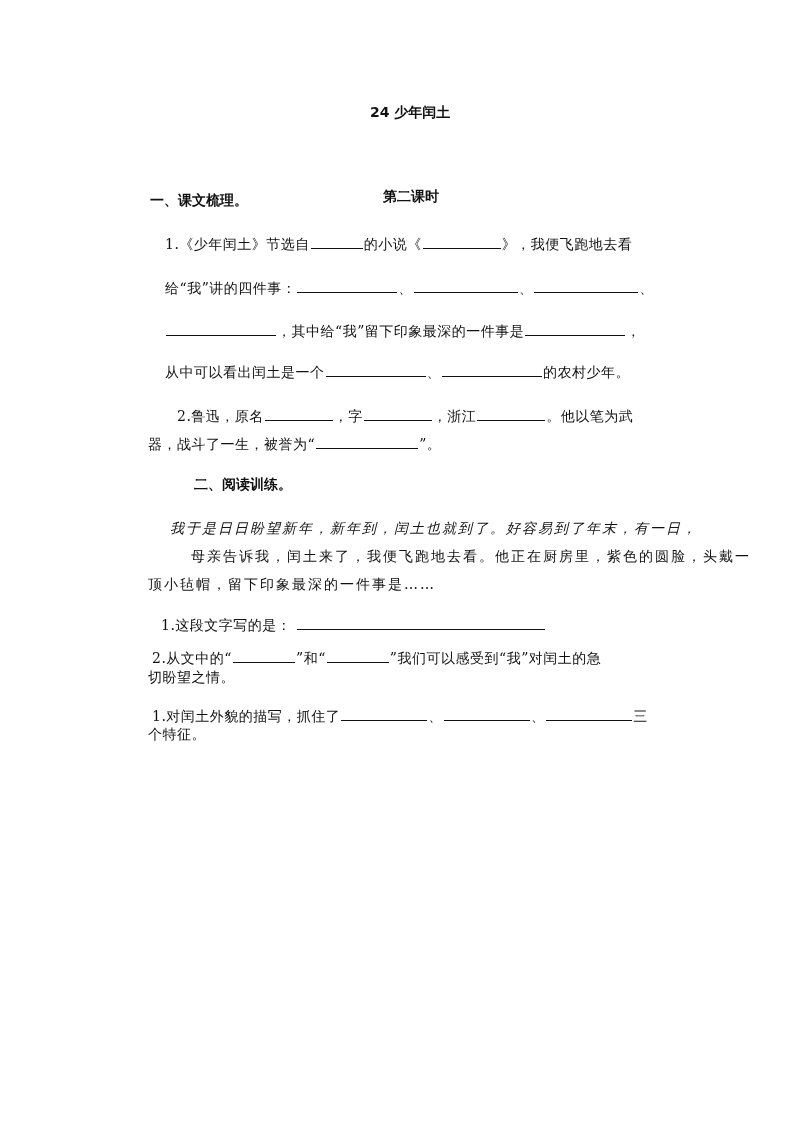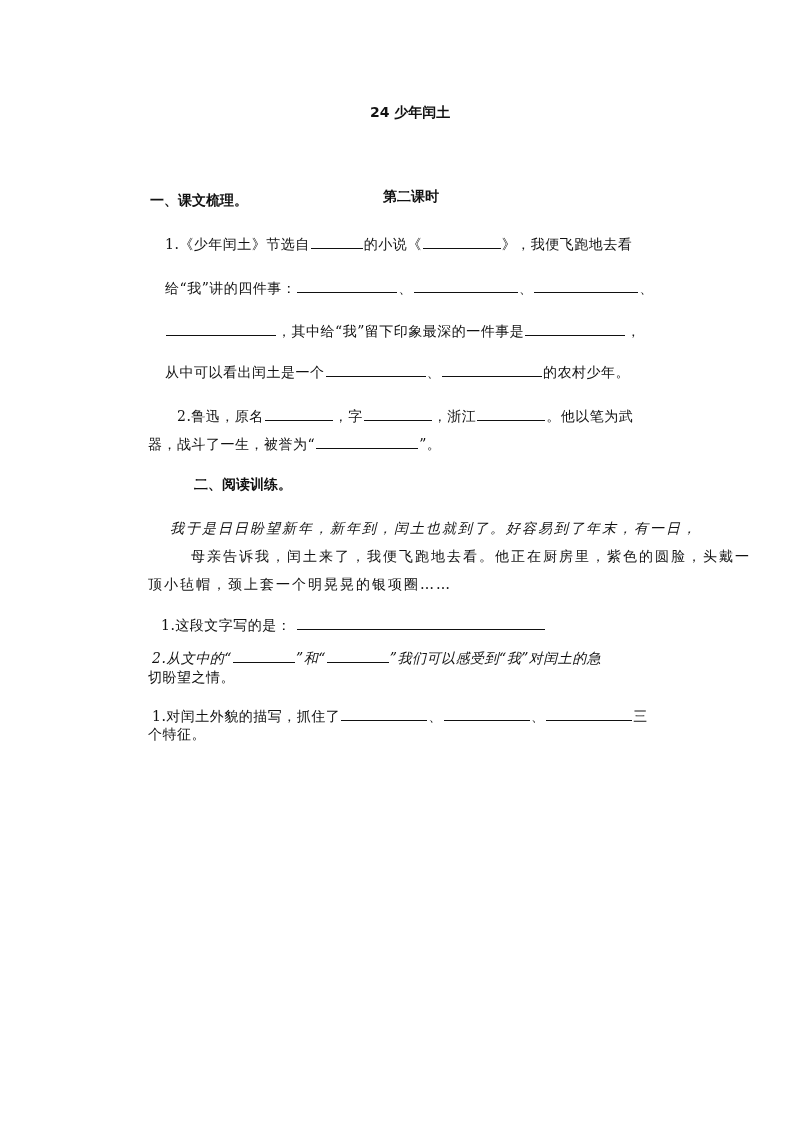--- a/index.html
+++ b/index.html
@@ -41,27 +41,27 @@
 </div>
 
 <div class="abs line" style="left:148px; top:433px;">
   <span>器，战斗了一生，被誉为“</span><span class="blank" style="width:102px"></span><span>”。</span>
 </div>
 
 <div class="abs section" style="left:150px; top:476px;margin-left:44px;">二、阅读训练。</div>
 
 <div class="abs passage" style="left:170px; top:518px;font-style:italic;">我于是日日盼望新年，新年到，闰土也就到了。好容易到了年末，有一日，</div>
 <div class="abs passage" style="left:148px; top:546px;margin-left:43px;">母亲告诉我，闰土来了，我便飞跑地去看。他正在厨房里，紫色的圆脸，头戴一</div>
-<div class="abs passage" style="left:148px; top:574px;">顶小毡帽，颈上套一个明晃晃的银项圈……</div>
+<div class="abs passage" style="left:148px; top:574px;">顶小毡帽，留下印象最深的一件事是……</div>
 
 <div class="abs line" style="left:161px; top:614px;">
   <span>1.这段文字写的是：</span><span class="blank" style="width:248px; margin-left:6px"></span>
 </div>
 
-<div class="abs line" style="left:152px; top:647px;font-style:italic;">
+<div class="abs line" style="left:152px; top:647px;">
   <span>2.从文中的“</span><span class="blank" style="width:62px"></span><span>”和“</span><span class="blank" style="width:62px"></span><span>”我们可以感受到“我”对闰土的急</span>
 </div>
 <div class="abs line" style="left:148px; top:667px;">切盼望之情。</div>
 
 <div class="abs line" style="left:152px; top:705px;">
   <span>1.对闰土外貌的描写，抓住了</span><span class="blank" style="width:86px"></span><span>、</span><span class="blank" style="width:86px"></span><span>、</span><span class="blank" style="width:86px"></span><span>三</span>
 </div>
 <div class="abs line" style="left:148px; top:724px;">个特征。</div>
 
 </body></html>

